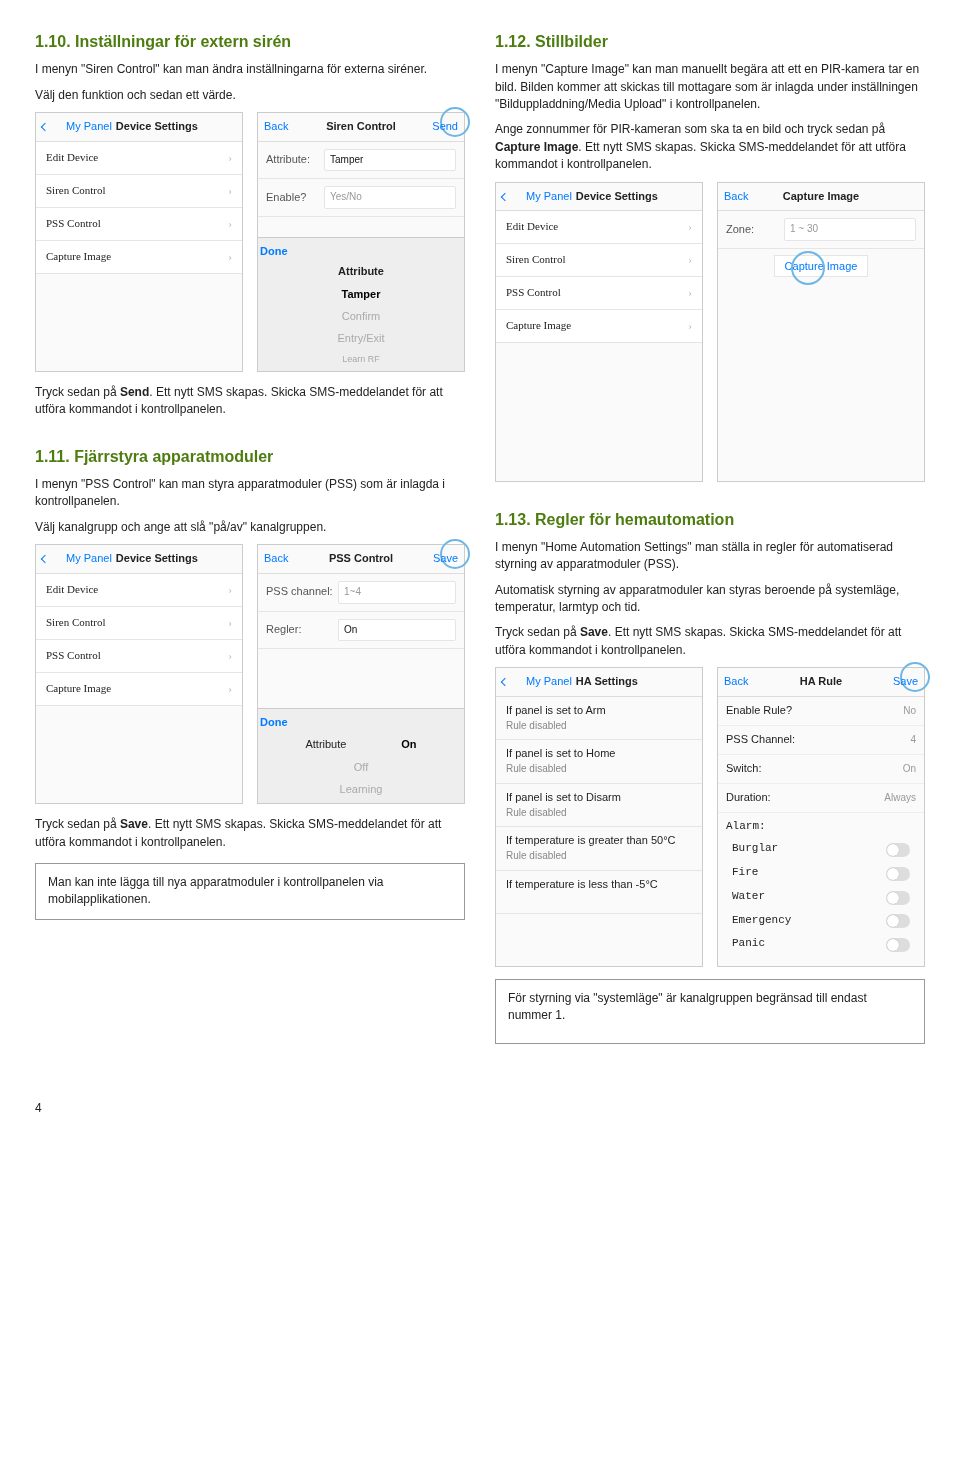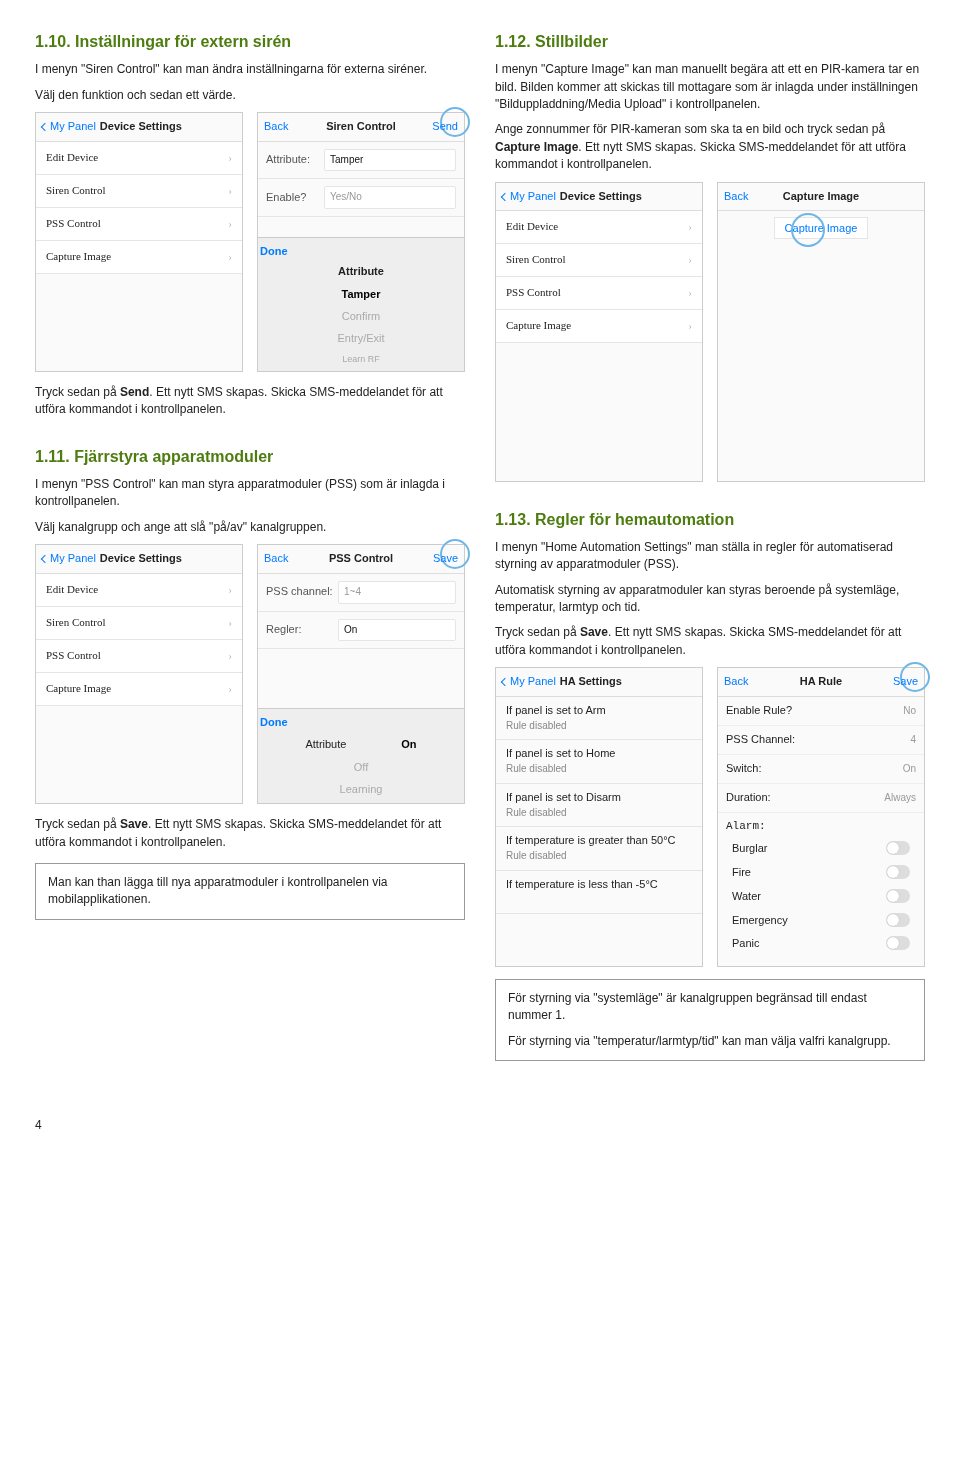--- a/index.html
+++ b/index.html
@@ -5,21 +5,21 @@
   * { box-sizing: border-box; margin: 0; padding: 0; }
   body { font-family: "Helvetica Neue", Arial, sans-serif; background: #fff; color: #222; width: 960px; padding: 30px 35px 20px; font-size: 12px; line-height: 1.45; }
   .page { display: grid; grid-template-columns: 1fr 1fr; gap: 0 30px; }
   h2.sec { color: #4d7c0f; font-size: 16px; font-weight: 600; margin-bottom: 8px; }
   p.body { margin-bottom: 8px; }
   .col { }
   .block { margin-bottom: 26px; }
   .phonepair { display: flex; gap: 14px; margin-top: 8px; }
   .phone { flex: 1; border: 1px solid #ccc; background: #fafafa; font-size: 11px; position: relative; display: flex; flex-direction: column; }
   .navbar { display: flex; align-items: center; justify-content: space-between; padding: 6px 6px; border-bottom: 1px solid #ddd; position: relative; }
-  .navbar .back { color: #007aff; font-size: 11px; display: flex; align-items: center; gap: 2px; }
+  .navbar .back { color: #007aff; font-size: 11px; display: flex; align-items: center; gap: 18px; }
   .navbar .title { position: absolute; left: 0; right: 0; text-align: center; font-weight: 600; pointer-events: none; }
   .navbar .title.left { position: static; text-align: left; flex: 1; margin-left: 4px; }
   .navbar .rbtn { color: #007aff; font-size: 11px; }
   .chev { display: inline-block; width: 6px; height: 6px; border-left: 1.5px solid #007aff; border-bottom: 1.5px solid #007aff; transform: rotate(45deg); }
   .list { flex: 1; }
   .row { display: flex; justify-content: space-between; align-items: center; padding: 8px 10px; border-bottom: 1px solid #e5e5e5; background: #fff; font-family: Liberation Serif, serif; }
   .row .rchev { color: #bbb; }
   .formrow { display: grid; grid-template-columns: 58px 1fr; align-items: center; padding: 7px 8px; border-bottom: 1px solid #e5e5e5; }
   .formrow .lbl { color: #555; }
   .formrow .val { color: #999; border: 1px solid #e5e5e5; padding: 3px 5px; background: #fff; border-radius: 2px; font-size: 10px; }
@@ -32,21 +32,21 @@
   .kbd .opt.sel { color: #000; font-weight: 600; }
   .kbd .opt.dim { color: #aaa; }
   .circle { position: absolute; width: 30px; height: 30px; border: 2px solid #6db6e6; border-radius: 50%; pointer-events: none; }
   .note { border: 1px solid #999; padding: 10px 12px; margin-top: 12px; }
   .pagefoot { margin-top: 30px; font-size: 12px; }
   .twoline .t1 { padding: 6px 10px 0; }
   .twoline .t2 { padding: 0 10px 6px; color: #888; font-size: 10px; border-bottom: 1px solid #e5e5e5; }
   .haform .hr { display: grid; grid-template-columns: 70px 1fr; padding: 6px 8px; border-bottom: 1px solid #eee; align-items: center; }
   .haform .hr .v { color: #999; text-align: right; font-size: 10px; }
   .haform .alarm { padding: 6px 8px 2px; font-family: Liberation Mono, monospace; }
-  .haform .aitem { display: flex; justify-content: space-between; align-items: flex-start; padding: 4px 14px; }
+  .haform .aitem { display: flex; justify-content: space-between; align-items: flex-end; padding: 4px 14px; font-family: Liberation Mono, monospace; }
   .tog { width: 24px; height: 14px; border-radius: 7px; background: #ddd; position: relative; }
   .tog::after { content: ""; position: absolute; width: 12px; height: 12px; background: #fff; border-radius: 50%; top: 1px; left: 1px; box-shadow: 0 0 1px rgba(0,0,0,.3); }
   .boldpart { font-weight: 600; }
 </style>
 </head>
 <body>
 
 <div class="page">
 
 <div class="col">
@@ -173,21 +173,21 @@
           <div style="display:flex; justify-content:space-around; padding:2px 20px 4px;">
             <span>Attribute</span>
             <span class="opt sel" style="padding:0">On</span>
           </div>
           <div class="opt dim">Off</div>
           <div class="opt dim">Learning</div>
         </div>
       </div>
     </div>
     <p class="body" style="margin-top:12px">Tryck sedan på <span class="boldpart">Save</span>. Ett nytt SMS skapas. Skicka SMS-meddelandet för att utföra kommandot i kontrollpanelen.</p>
-    <div class="note"><span>Man kan than lägga till nya apparatmoduler i kontrollpanelen via mobilapplikationen.</span></div>
+    <div class="note"><span>Man kan inte lägga till nya apparatmoduler i kontrollpanelen via mobilapplikationen.</span></div>
   </div>
 
 </div>
 
 <div class="col">
 
   <div class="block">
     <h2 class="sec">1.12. Stillbilder</h2>
     <p class="body">I menyn "Capture Image" kan man manuellt begära att ett en PIR-kamera tar en bild. Bilden kommer att skickas till mottagare som är inlagda under inställningen "Bilduppladdning/Media Upload" i kontrollpanelen.</p>
     <p class="body"><span>Ange zonnummer för PIR-kameran som ska ta en bild och tryck sedan på </span><span class="boldpart">Capture Image</span><span>. Ett nytt SMS skapas. Skicka SMS-meddelandet för att utföra kommandot i kontrollpanelen.</span></p>
@@ -220,20 +220,24 @@
               </div>
         </div>
       </div>
       <div class="phone" style="min-height:300px">
         <div class="navbar">
           <span class="back">Back</span>
           <span class="title">Capture Image</span>
           <span></span>
         </div>
         <div class="list">
+          <div class="formrow">
+                <span class="lbl">Zone:</span>
+                <span class="val">1 ~ 30</span>
+              </div>
           <div class="btnrow" style="position:relative">
             <span class="linkbtn">Capture Image</span>
             <div class="circle" style="top:2px; left:50%; margin-left:-30px; width:34px; height:34px;"></div>
           </div>
         </div>
       </div>
     </div>
   </div>
 
   <div class="block">
@@ -318,21 +322,20 @@
           <div class="aitem">
                 <span>Panic</span>
                 <span class="tog"></span>
               </div>
         </div>
       </div>
     </div>
 
     <div class="note">
       <p style="margin-bottom:8px">För styrning via "systemläge" är kanalgruppen begränsad till endast nummer 1.</p>
-      <p>För styrning via "temperatur/larmtyp/tid" kan man välja valfri kanalgrupp.</p>
     </div>
   </div>
 
 </div>
 
 </div>
 
 <div class="pagefoot">4</div>
 
 </body></html>

